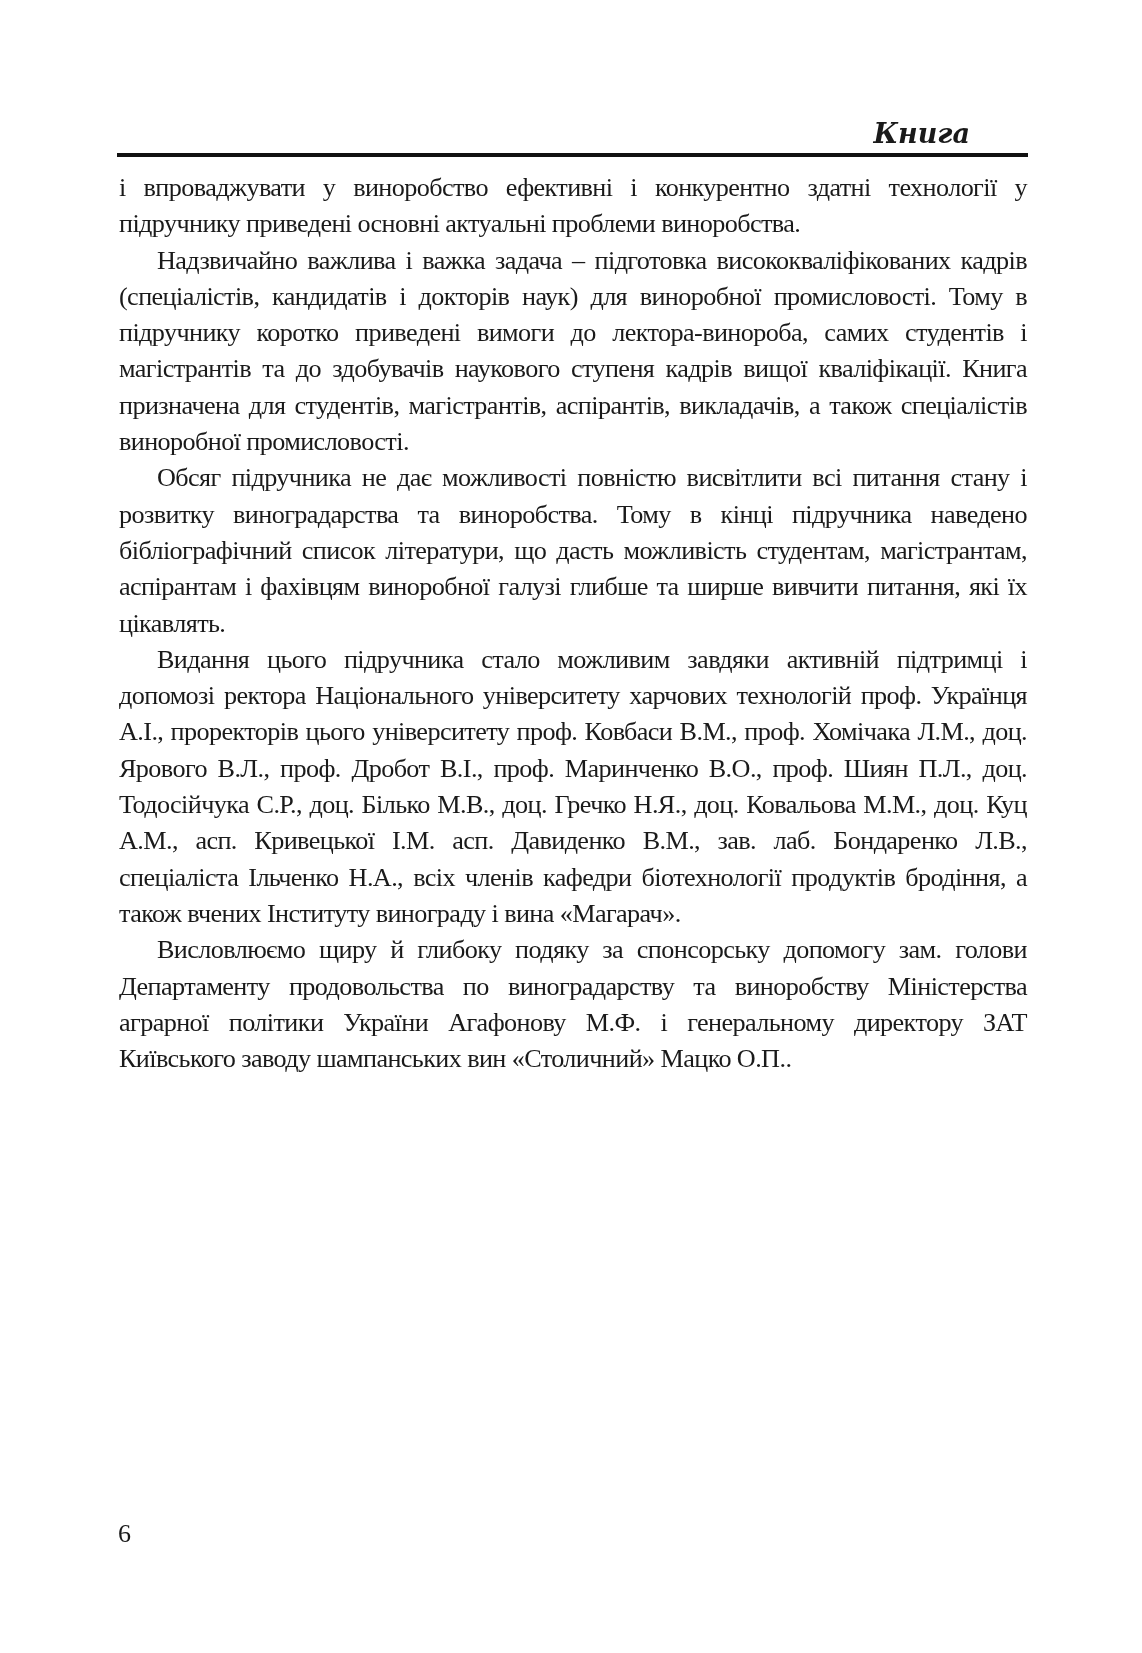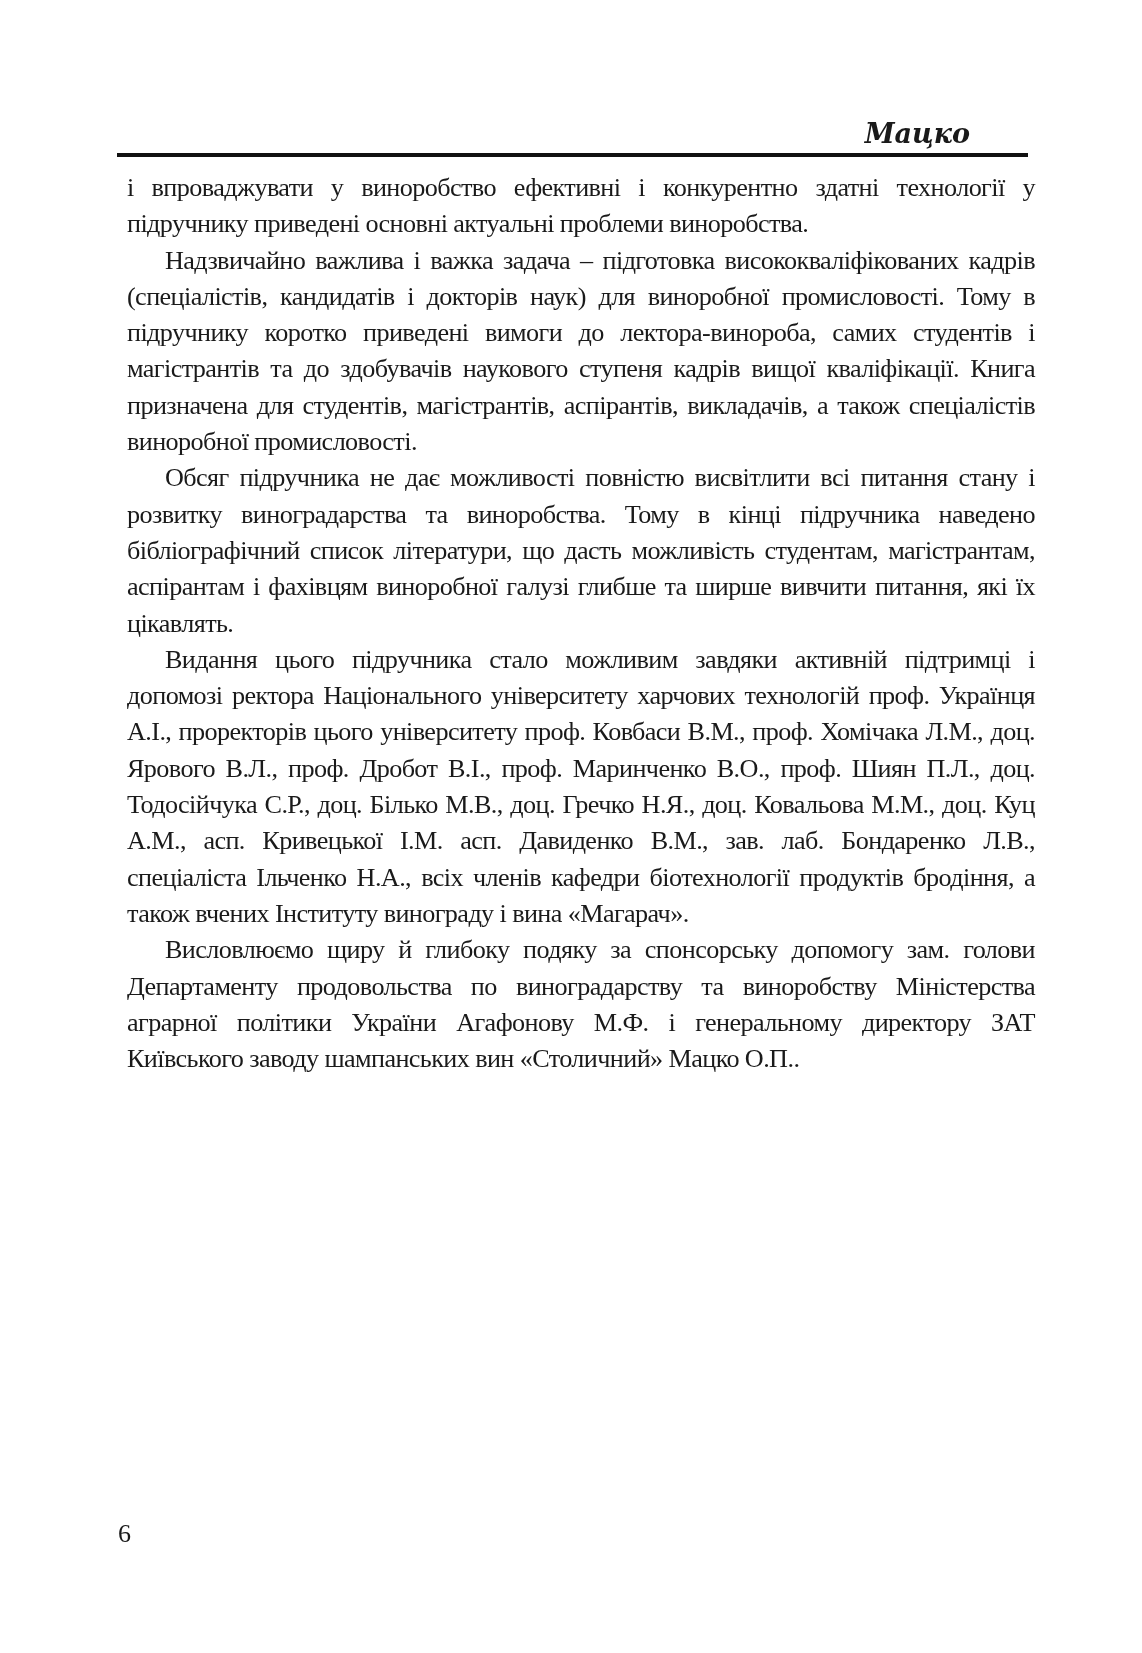--- a/index.html
+++ b/index.html
@@ -3,31 +3,31 @@
 <meta charset="utf-8">
 <style>
   html, body { margin:0; padding:0; background:#ffffff; }
   body { width:1142px; height:1653px; position:relative; overflow:hidden;
          font-family:"DejaVu Serif", "Liberation Serif", serif; color:#1a1a1a; }
   .header-title { position:absolute; right:172px; top:118px; font-size:27px;
          font-weight:bold; font-style:italic; }
   .header-rule { position:absolute; left:117px; width:911px; top:153px; height:4px; background:#111; }
   .content { position:absolute; left:119px; top:170px; width:908px;
          font-size:26.2px; line-height:36.3px; letter-spacing:-0.6px; text-align:justify;
-         font-family:"Liberation Serif", serif; font-stretch:condensed;margin-left:8px; }
+         font-family:"Liberation Serif", serif; font-stretch:condensed; }
   .content p { margin:0; text-indent:0; text-align-last:left; }
   .content p.indent { text-indent:38px; }
   .content p.cont { text-indent:0; }
   .page-number { position:absolute; left:118px; top:1519px; font-size:26px;
          font-family:"Liberation Serif", serif; }
 </style>
 </head>
 <body>
 
-<div class="header-title">Мацко</div>
+<div class="header-title">Книга</div>
 <div class="header-rule"></div>
 
 <div class="content">
   <p class="cont">і впроваджувати у виноробство ефективні і конкурентно здатні технології у підручнику приведені основні актуальні проблеми виноробства.</p>
   <p class="indent">Надзвичайно важлива і важка задача – підготовка висококваліфікованих кадрів (спеціалістів, кандидатів і докторів наук) для виноробної промисловості. Тому в підручнику коротко приведені вимоги до лектора-винороба, самих студентів і магістрантів та до здобувачів наукового ступеня кадрів вищої кваліфікації. Книга призначена для студентів, магістрантів, аспірантів, викладачів, а також спеціалістів виноробної промисловості.</p>
   <p class="indent">Обсяг підручника не дає можливості повністю висвітлити всі питання стану і розвитку виноградарства та виноробства. Тому в кінці підручника наведено бібліографічний список літератури, що дасть можливість студентам, магістрантам, аспірантам і фахівцям виноробної галузі глибше та ширше вивчити питання, які їх цікавлять.</p>
   <p class="indent">Видання цього підручника стало можливим завдяки активній підтримці і допомозі ректора Національного університету харчових технологій проф. Українця А.І., проректорів цього університету проф. Ковбаси В.М., проф. Хомічака Л.М., доц. Ярового В.Л., проф. Дробот В.І., проф. Маринченко В.О., проф. Шиян П.Л., доц. Тодосійчука С.Р., доц. Білько М.В., доц. Гречко Н.Я., доц. Ковальова М.М., доц. Куц А.М., асп. Кривецької І.М. асп. Давиденко В.М., зав. лаб. Бондаренко Л.В., спеціаліста Ільченко Н.А., всіх членів кафедри біотехнології продуктів бродіння, а також вчених Інституту винограду і вина «Магарач».</p>
   <p class="indent">Висловлюємо щиру й глибоку подяку за спонсорську допомогу зам. голови Департаменту продовольства по виноградарству та виноробству Міністерства аграрної політики України Агафонову М.Ф. і генеральному директору ЗАТ Київського заводу шампанських вин «Столичний» Мацко О.П..</p>
 </div>
 

